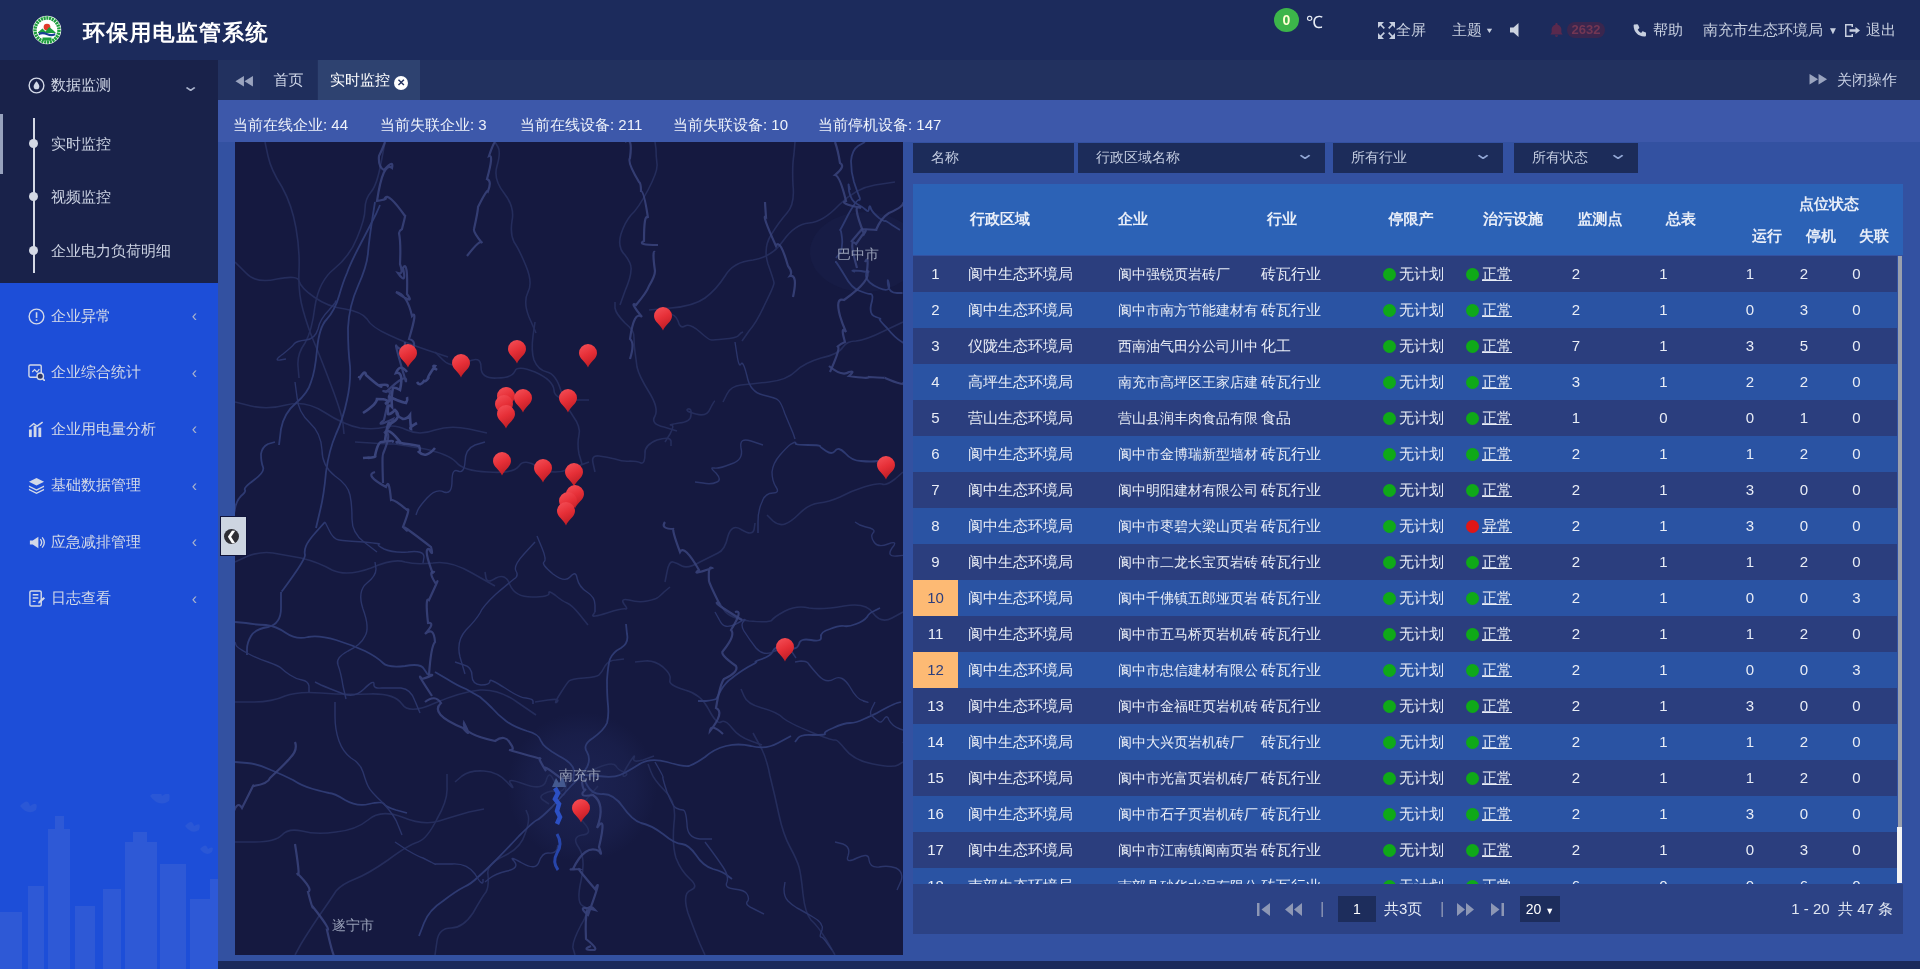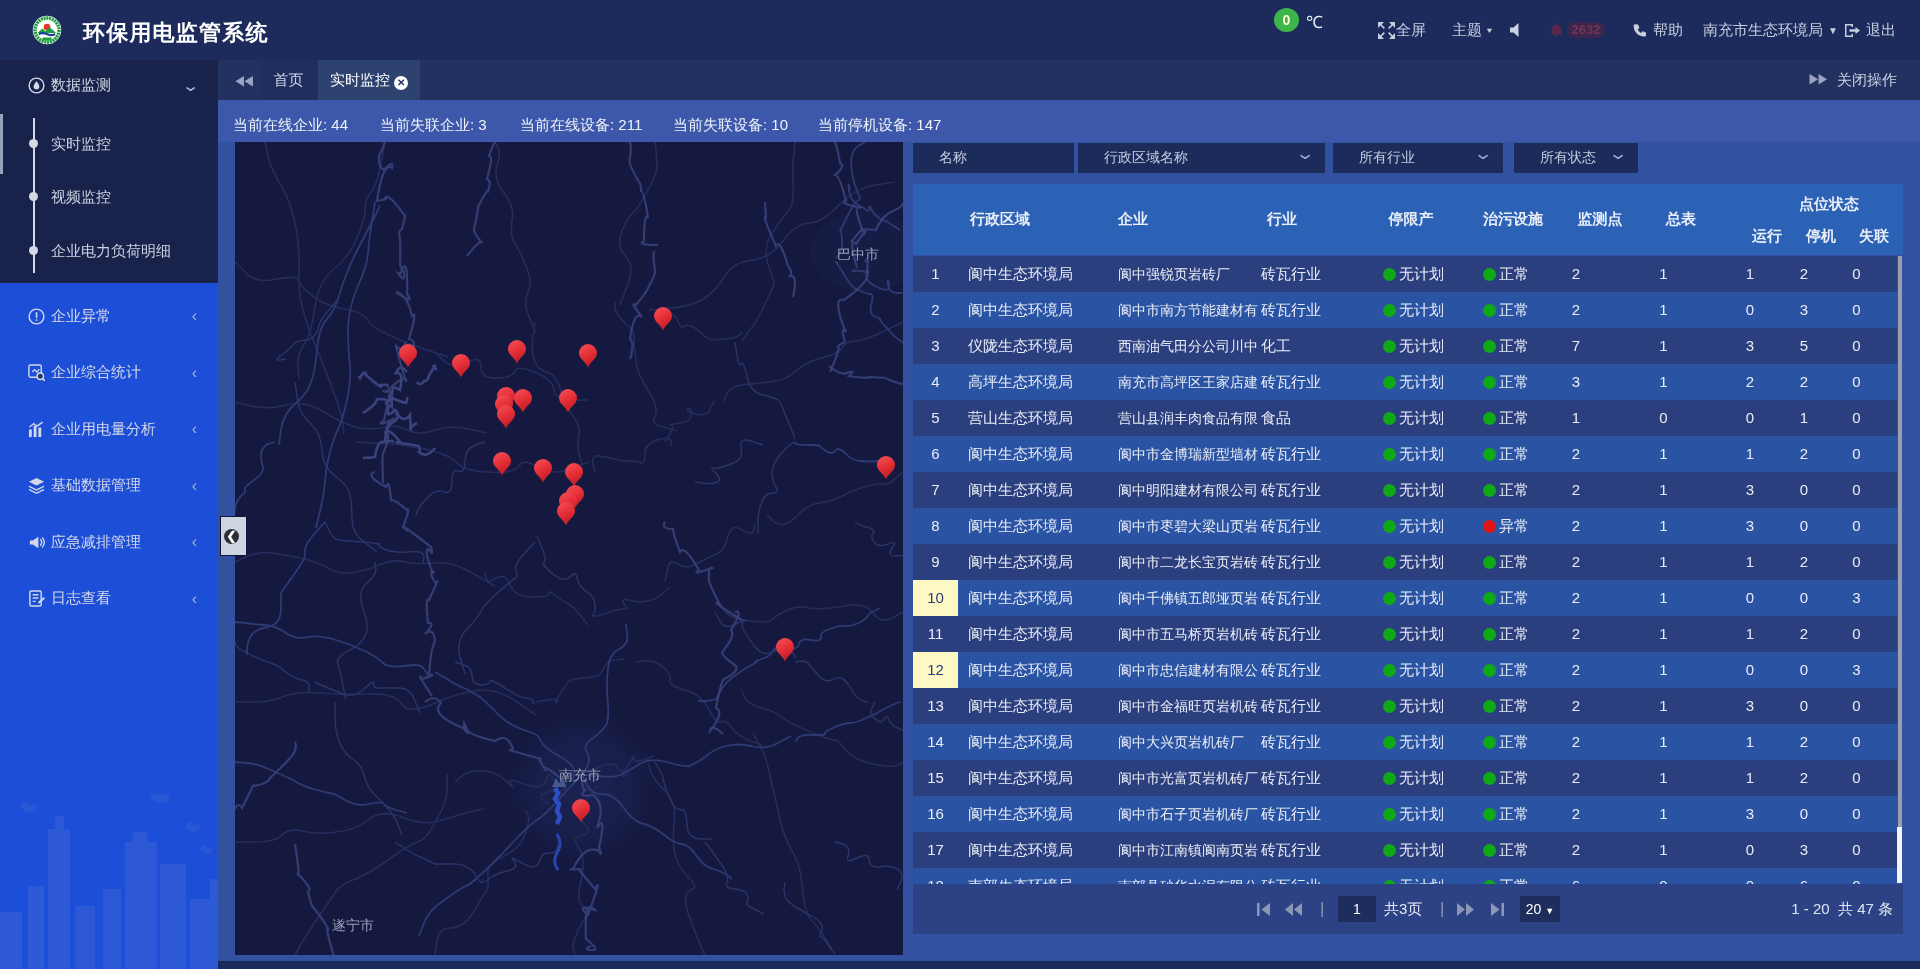--- a/index.html
+++ b/index.html
@@ -28,37 +28,37 @@
 #tab2{left:100px;width:102px;background:#2e4270;color:#fff;}
 #backarrows{position:absolute;left:15px;top:13px;color:#9aa4bf;font-size:13px;letter-spacing:-4px;}
 #closeops{position:absolute;right:23px;top:0;height:40px;display:flex;align-items:center;color:#c9d1e4;font-size:15px;}
 #content{position:absolute;left:218px;top:100px;width:1702px;height:861px;background:#3351a1;}
 #stats{position:absolute;left:0;top:0;width:1702px;height:42px;color:#eef2fa;font-size:15px;background:#3d58aa;}
 #stats span{position:absolute;top:16px;}
 #map{position:absolute;left:17px;top:42px;width:668px;height:914px;}
 #collapse{position:absolute;left:2px;top:416px;width:27px;height:40px;background:#cdd5e1;border:1px solid #10143a;z-index:4;}
 #collapse .cc{position:absolute;left:3px;top:12px;width:15px;height:15px;border-radius:50%;background:#2e2e34;color:#fff;font-size:12px;font-weight:bold;line-height:14px;text-align:center;}
 #rpanel{position:absolute;left:695px;top:0;width:990px;height:861px;}
-.fbox{position:absolute;top:43px;height:30px;background:#1c2c5a;color:#c3cce0;font-size:14px;display:flex;align-items:center;padding-left:26px;}
+.fbox{position:absolute;top:43px;height:30px;background:#1c2c5a;color:#c3cce0;font-size:14px;display:flex;align-items:center;padding-left:18px;}
 .fbox .fchev{position:absolute;right:13px;top:0px;color:#93a8d6;font-size:17px;transform:scaleX(1.45);}
 #thead{position:absolute;left:0;top:84px;width:990px;height:71px;background:#2c62b6;color:#e9eef8;font-weight:bold;font-size:15px;}
 #thead div{position:absolute;transform:translateX(-50%);white-space:nowrap;}
 .theadmid{top:26px;}
 #rows{position:absolute;left:0;top:156px;width:990px;height:628px;overflow:hidden;}
 .tr{position:relative;width:984px;height:36px;color:#e9edf6;font-size:15px;}
 .tr.odd{background:#2b3e7e;}
 .tr.even{background:#2a53a3;}
 .tr div{position:absolute;top:0;height:36px;line-height:36px;overflow:hidden;white-space:nowrap;}
 .num{left:0;width:45px;text-align:center;}
-.num.hl{background:#fef9c3;color:#2b3e7e;}
+.num.hl{background:#fdba74;color:#2b3e7e;}
 .c2{left:45px;width:150px;padding-left:10px;}
 .c3{left:195px;width:150px;padding-left:10px;font-size:14px;}
 .c4{left:345px;width:103px;padding-left:3px;}
 .c5{left:448px;width:105px;text-align:center;}
-.c6{left:553px;width:80px;text-align:center;}
+.c6{left:553px;width:80px;text-decoration:underline;}
 .c7{left:633px;width:60px;text-align:center;}
 .c8{left:693px;width:115px;text-align:center;}
 .c9{left:808px;width:58px;text-align:center;}
 .c10{left:866px;width:50px;text-align:center;}
 .c11{left:916px;width:55px;text-align:center;}
 .dot{display:inline-block;width:13px;height:13px;border-radius:50%;vertical-align:-2px;margin-right:3px;}
 .dot.green{background:#0fa918;}
 .dot.red{background:#e01616;}
 #vtrack{position:absolute;left:984.5px;top:156px;width:4px;height:571px;background:#9aa0ad;}
 #vthumb{position:absolute;left:984px;top:727px;width:5px;height:56px;background:#f4f4f4;}

